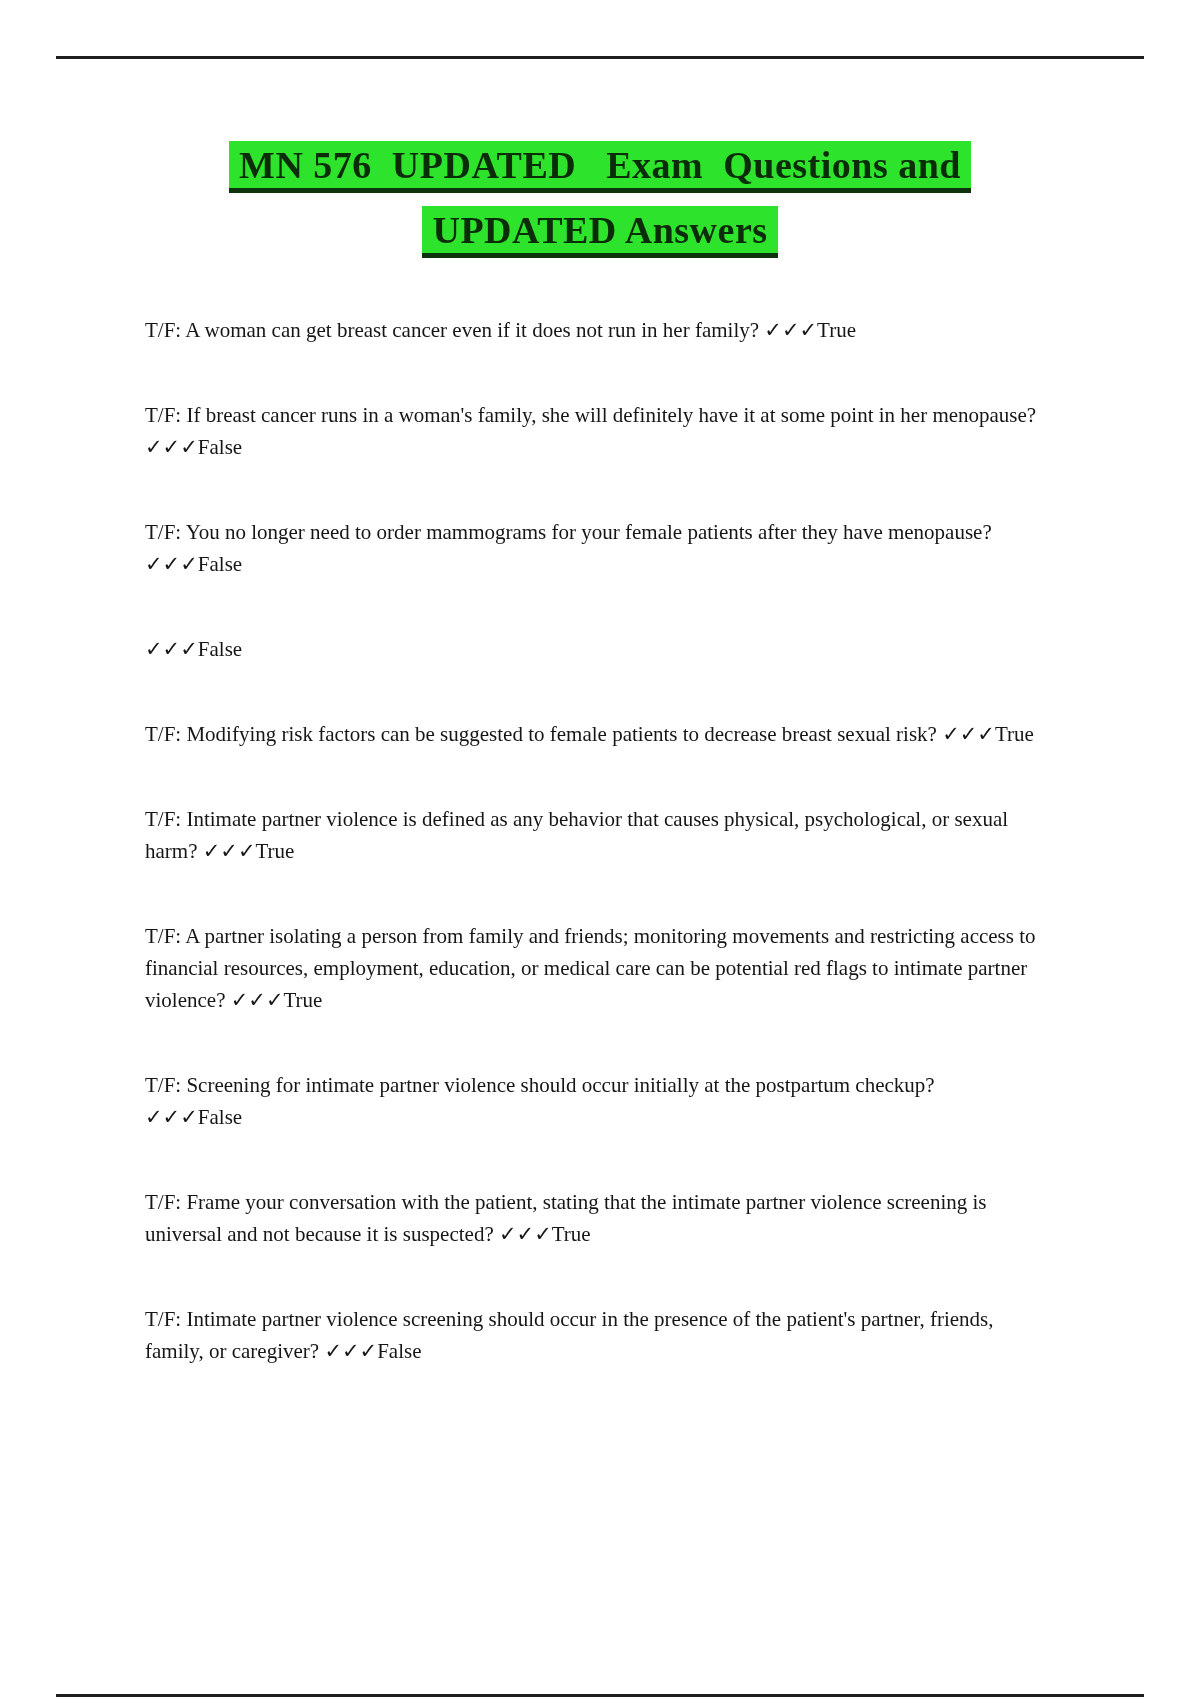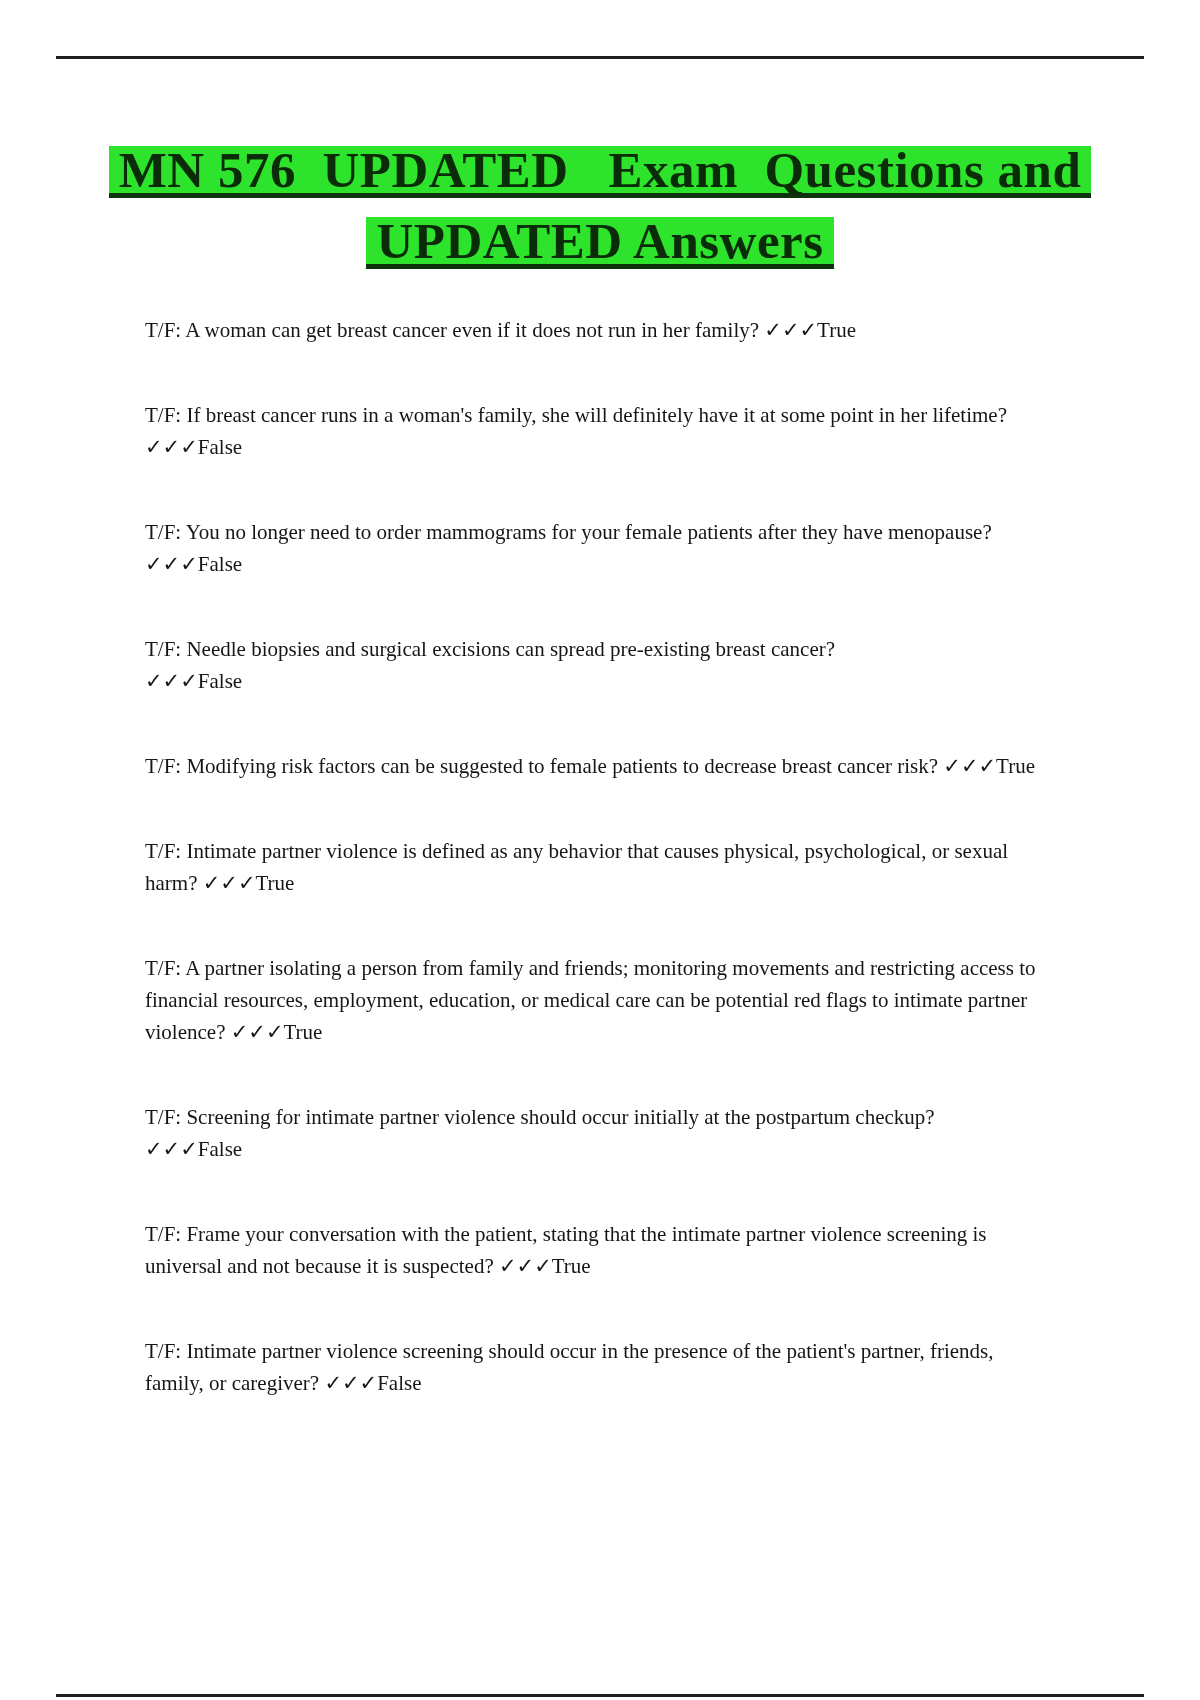--- a/index.html
+++ b/index.html
@@ -25,21 +25,21 @@
   .rule-top { top: 56px; }
   .rule-bottom { top: 1694px; }
 
   .title-block {
     position: absolute;
     top: 141px;
     left: 0;
     width: 100%;
     text-align: center;
     font-weight: 700;
-    font-size: 51px;
+    font-size: 38px;
     color: var(--title-text, #0a2c08);
     letter-spacing: 0.5px;
   }
   .title-line {
     display: block;
     margin-bottom: 13px;
   }
   .title-highlight {
     display: inline-block;
     background: var(--highlight-green, #2ee32b);
@@ -82,28 +82,27 @@
 
   <div class="title-block">
     <span class="title-line"><span class="title-highlight">MN 576  UPDATED   Exam  Questions and</span></span>
     <span class="title-line"><span class="title-highlight">UPDATED Answers</span></span>
   </div>
 
   <div class="questions">
 
     <p class="question"><span class="q-text">T/F: A woman can get breast cancer even if it does not run in her family? </span><span class="answer-unit"><span class="checks">✓✓✓</span><span class="answer">True</span></span></p>
 
-    <p class="question"><span class="q-text">T/F: If breast cancer runs in a woman's family, she will definitely have it at some point in her lifetime? </span><span class="answer-unit"><span class="checks">✓✓✓</span><span class="answer">False</span></span></p>
+    <p class="question"><span class="q-text">T/F: If breast cancer runs in a woman's family, she will definitely have it at some point in her menopause? </span><span class="answer-unit"><span class="checks">✓✓✓</span><span class="answer">False</span></span></p>
 
     <p class="question"><span class="q-text">T/F: You no longer need to order mammograms for your female patients after they have menopause? </span><span class="answer-unit"><span class="checks">✓✓✓</span><span class="answer">False</span></span></p>
 
-    <p class="question"><span class="q-text">T/F: Needle biopsies and surgical excisions can spread pre-existing breast cancer?
-</span><span class="answer-unit"><span class="checks">✓✓✓</span><span class="answer">False</span></span></p>
+    <p class="question"><span class="answer-unit"><span class="checks">✓✓✓</span><span class="answer">False</span></span></p>
 
-    <p class="question"><span class="q-text">T/F: Modifying risk factors can be suggested to female patients to decrease breast cancer risk? </span><span class="answer-unit"><span class="checks">✓✓✓</span><span class="answer">True</span></span></p>
+    <p class="question"><span class="q-text">T/F: Modifying risk factors can be suggested to female patients to decrease breast sexual risk? </span><span class="answer-unit"><span class="checks">✓✓✓</span><span class="answer">True</span></span></p>
 
     <p class="question"><span class="q-text">T/F: Intimate partner violence is defined as any behavior that causes physical, psychological, or sexual harm? </span><span class="answer-unit"><span class="checks">✓✓✓</span><span class="answer">True</span></span></p>
 
     <p class="question"><span class="q-text">T/F: A partner isolating a person from family and friends; monitoring movements and restricting access to financial resources, employment, education, or medical care can be potential red flags to intimate partner violence? </span><span class="answer-unit"><span class="checks">✓✓✓</span><span class="answer">True</span></span></p>
 
     <p class="question"><span class="q-text">T/F: Screening for intimate partner violence should occur initially at the postpartum checkup?
 </span><span class="answer-unit"><span class="checks">✓✓✓</span><span class="answer">False</span></span></p>
 
     <p class="question"><span class="q-text">T/F: Frame your conversation with the patient, stating that the intimate partner violence screening is universal and not because it is suspected? </span><span class="answer-unit"><span class="checks">✓✓✓</span><span class="answer">True</span></span></p>
 

